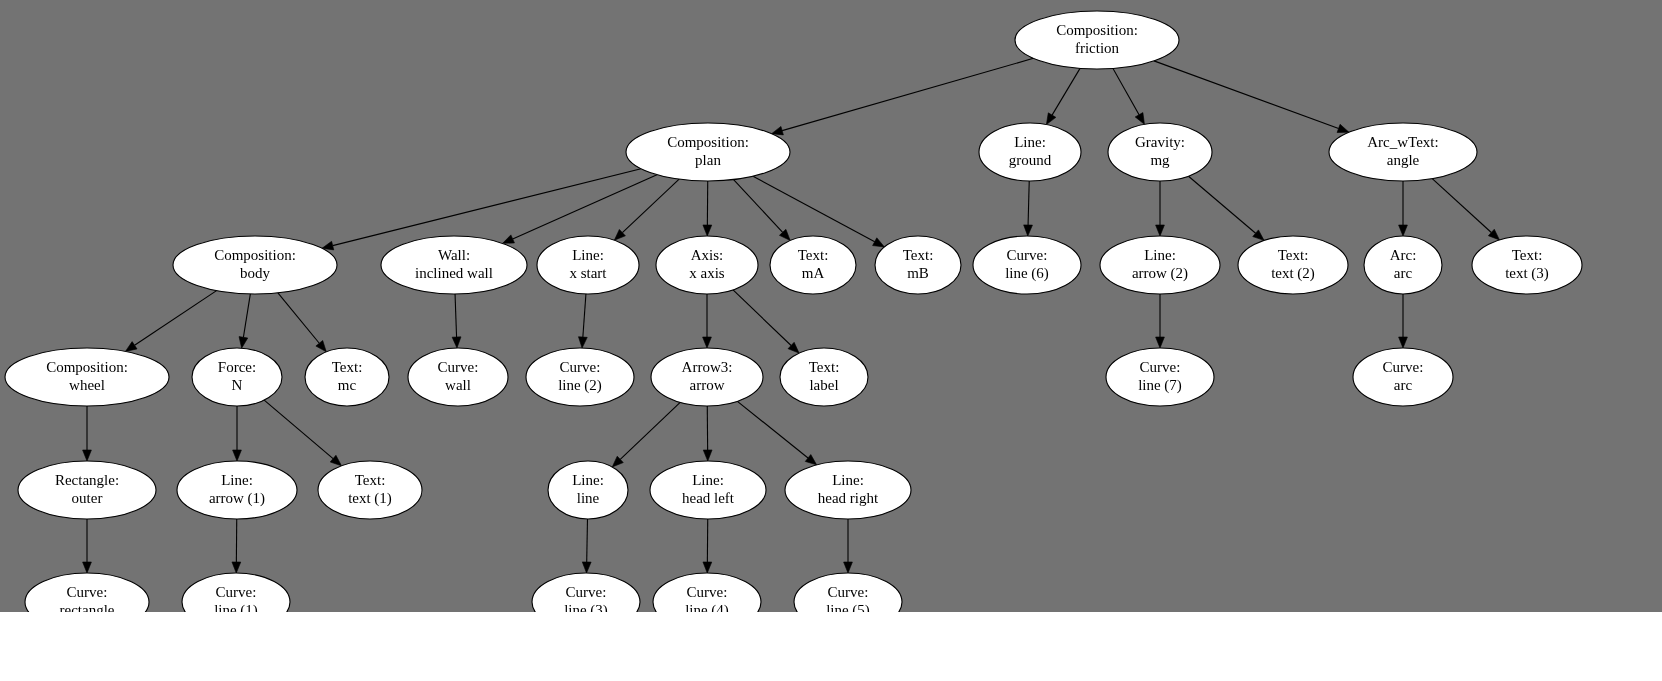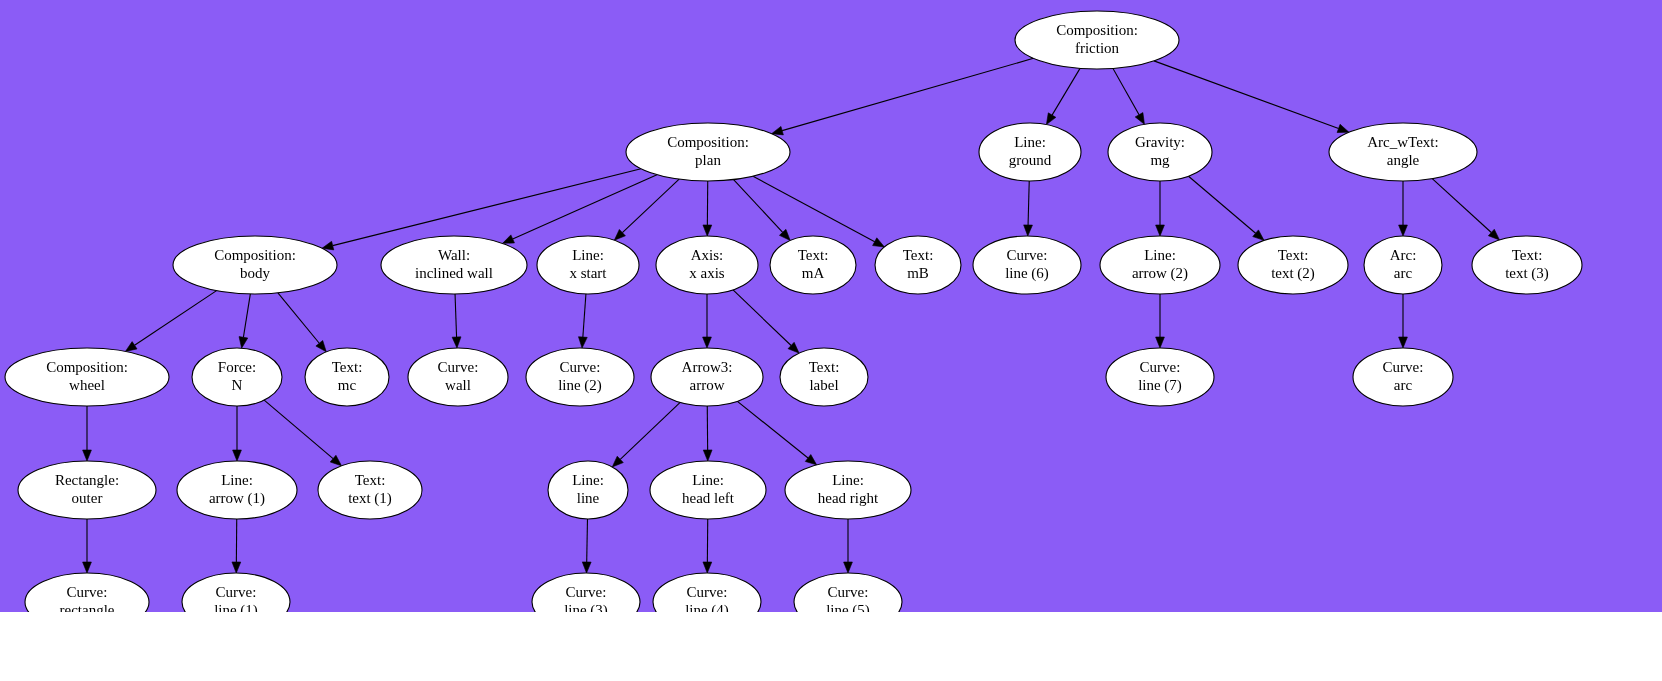--- a/index.html
+++ b/index.html
@@ -4,21 +4,21 @@
 <style>
   html, body {
     margin: 0;
     padding: 0;
     background: #ffffff;
   }
   #graph-root {
     position: relative;
     width: 1662px;
     height: 612px;
-    background: #8b5cf6;
+    background: #737373;
     overflow: hidden;
     font-family: "Liberation Serif", "DejaVu Serif", serif;
   }
   svg#graph-svg {
     display: block;
     width: 1662px;
     height: 681px;
   }
   .node-ellipse {
     fill: #ffffff;

